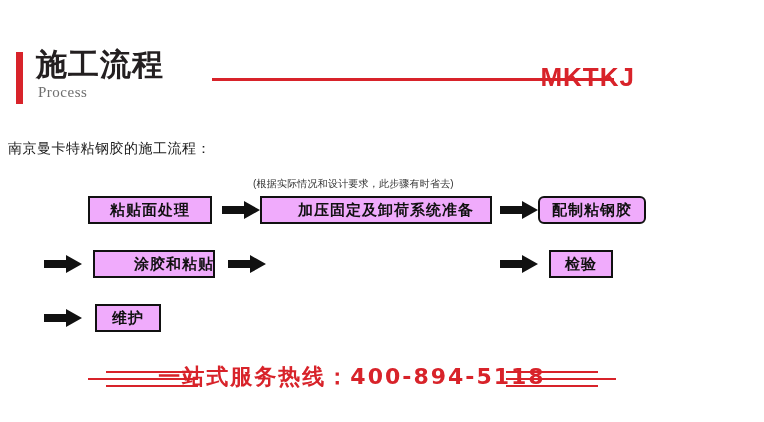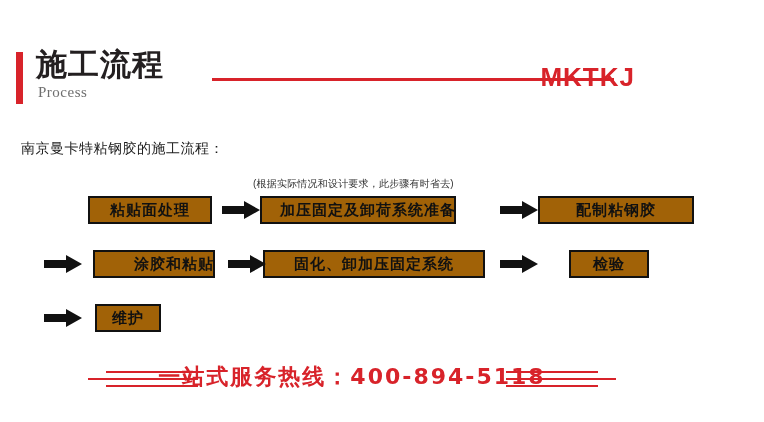--- a/index.html
+++ b/index.html
@@ -65,21 +65,21 @@
     top: 14px;
     font-size: 26px;
     font-weight: bold;
     color: #d8232a;
     letter-spacing: 1px;
   }
 
   
   .intro {
     position: absolute;
-    left: 21px;
+    left: 8px;
     top: 140px;
     font-size: 14px;
     color: #1a1a1a;
     letter-spacing: 0.5px;
   }
 
   
   .flow-note {
     position: absolute;
     left: 253px;
@@ -94,21 +94,21 @@
   .flow {
     position: absolute;
     left: 0;
     top: 0;
     width: 764px;
     height: 422px;
   }
   .node {
     position: absolute;
     border: 2px solid #111111;
-    background: #a16207;
+    background: #f0abfc;
     color: #111111;
     font-size: 15px;
     font-weight: bold;
     letter-spacing: 1px;
     display: flex;
     align-items: center;
     justify-content: center;
     box-sizing: border-box;
     height: 28px;
     white-space: nowrap;
@@ -172,25 +172,24 @@
   <div class="header-rule"></div>
   <div class="header-brand">MKTKJ</div>
 </div>
 
 <div class="intro">南京曼卡特粘钢胶的施工流程：</div>
 
 <div class="flow">
   <div class="flow-note">(根据实际情况和设计要求，此步骤有时省去)</div>
 
   <div class="node" style="left:88px; top:196px; width:124px;">粘贴面处理</div>
-  <div class="node" style="left:260px; top:196px; width:196px;padding-left:20px;">加压固定及卸荷系统准备</div>
-  <div class="node" style="left:538px; top:196px; width:156px;">配制粘钢胶</div>
+  <div class="node" style="left:260px; top:196px; width:232px;padding-left:20px;">加压固定及卸荷系统准备</div>
+  <div class="node" style="left:538px; top:196px; width:108px;border-radius:6px;">配制粘钢胶</div>
   <div class="node" style="left:93px; top:250px; width:122px;padding-left:40px;">涂胶和粘贴</div>
-  <div class="node" style="left:263px; top:250px; width:222px;">固化、卸加压固定系统</div>
-  <div class="node" style="left:549px; top:250px; width:80px;margin-left:20px;">检验</div>
+  <div class="node" style="left:549px; top:250px; width:64px;">检验</div>
   <div class="node" style="left:95px; top:304px; width:66px;text-align:center;">维护</div>
 
   <div class="arrow" style="left:222px; top:201px;">
     <svg width="38" height="18" viewBox="0 0 38 18">
         <path d="M0 5 L22 5 L22 0 L38 9 L22 18 L22 13 L0 13 Z" fill="#111111"></path>
       </svg>
   </div>
   <div class="arrow" style="left:500px; top:201px;">
     <svg width="38" height="18" viewBox="0 0 38 18">
         <path d="M0 5 L22 5 L22 0 L38 9 L22 18 L22 13 L0 13 Z" fill="#111111"></path>

